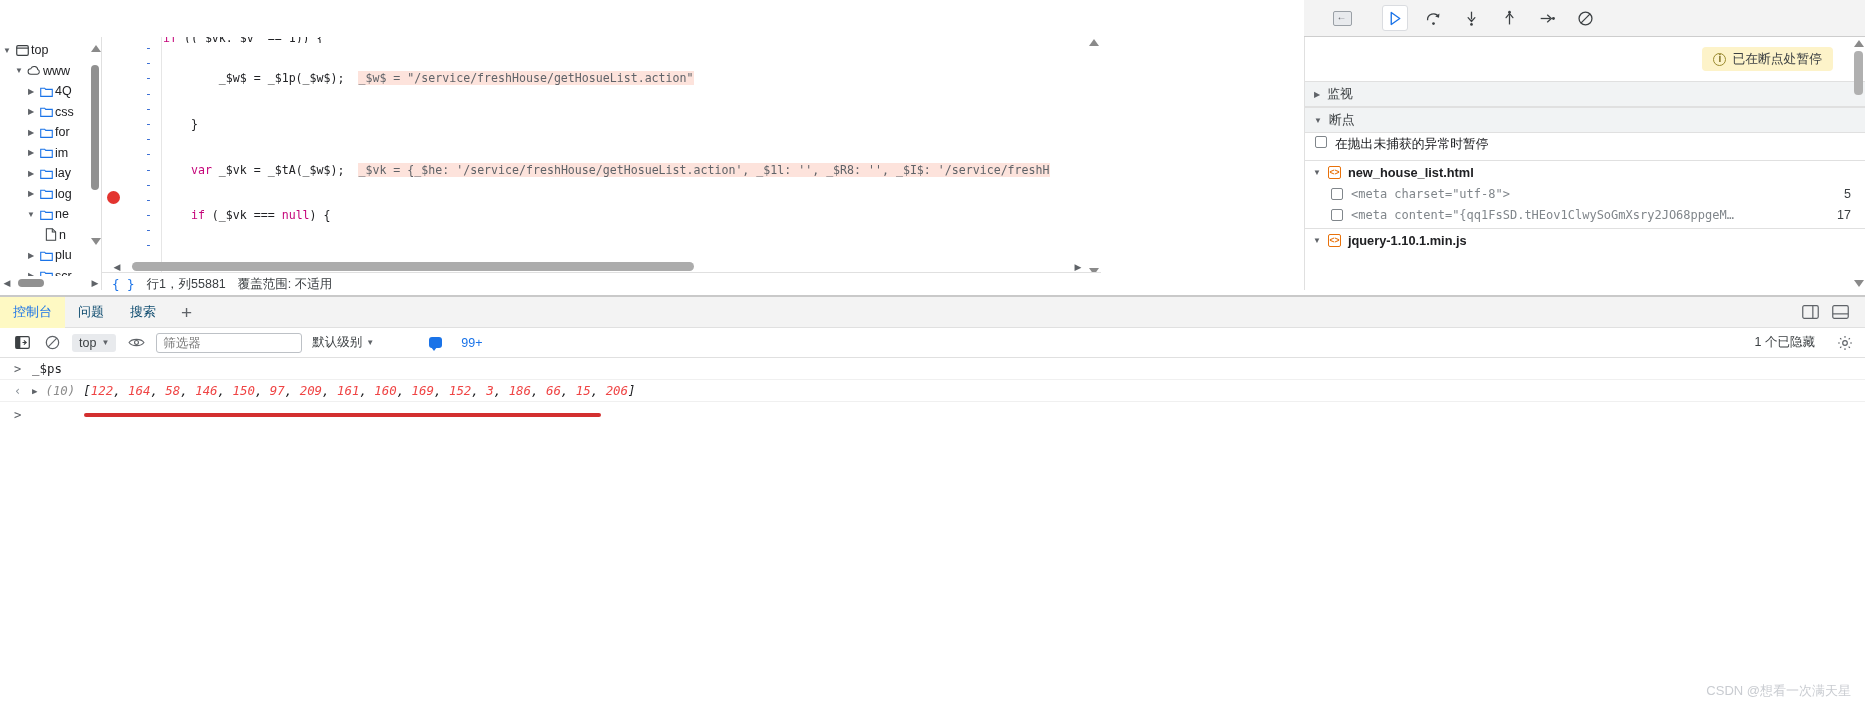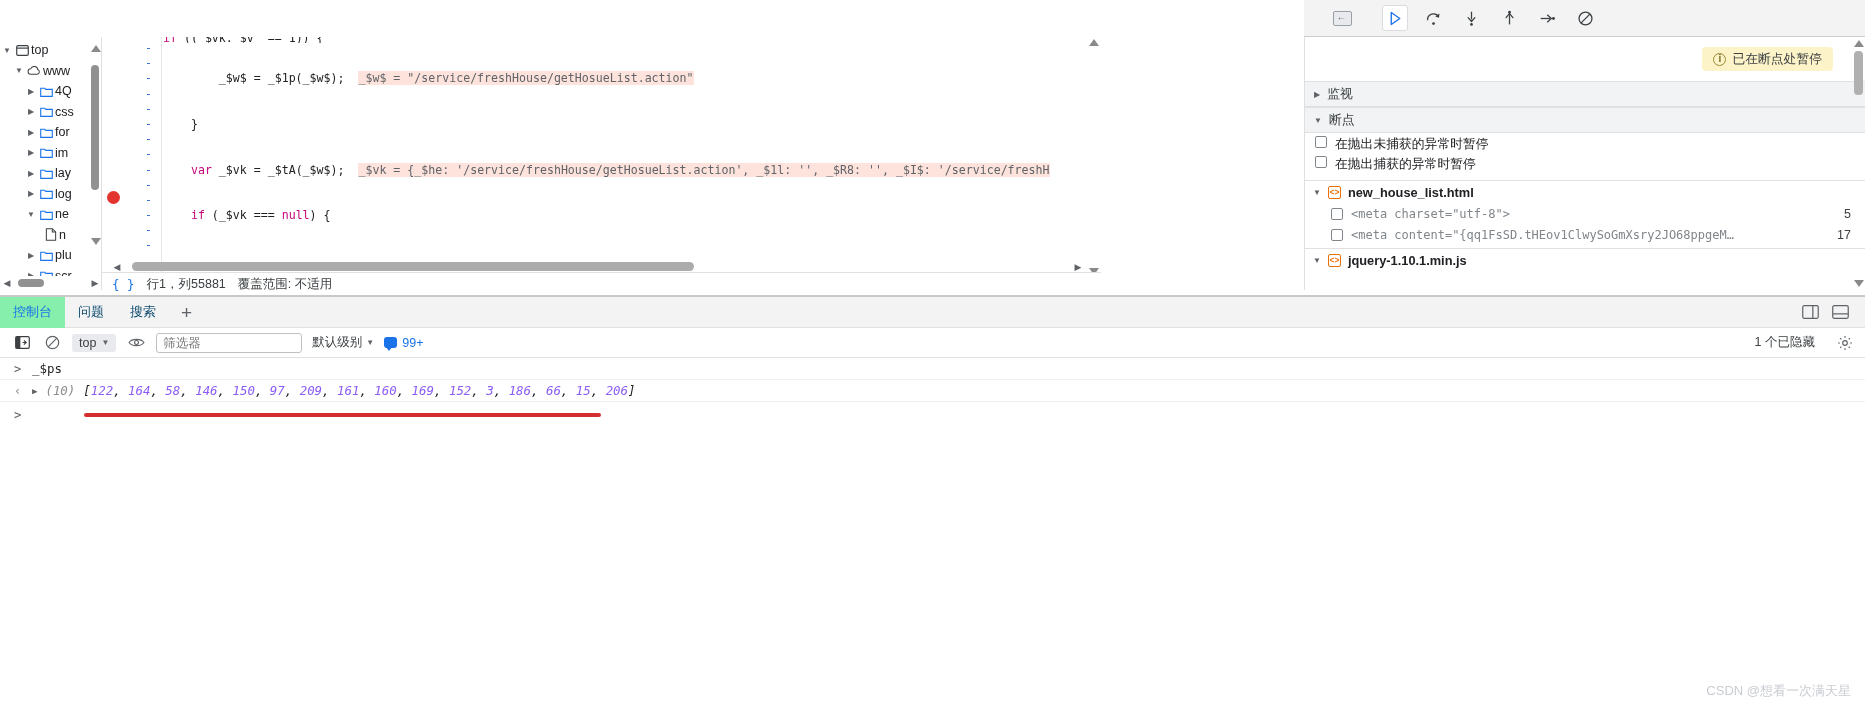--- a/index.html
+++ b/index.html
@@ -164,55 +164,55 @@
   
   .divider{position:absolute;left:0;top:295px;width:1865px;height:2px;background:#c9c9c9;}
 
   
   .console-tabs{
     position:absolute;left:0;top:297px;width:1865px;height:31px;
     background:#f3f3f3;border-bottom:1px solid #e0e0e0;
     display:flex;align-items:center;
   }
   .ctab{height:31px;display:flex;align-items:center;padding:0 13px;font-size:13px;color:#0c4a6e;cursor:pointer;}
-  .ctab.sel{background:#86efac;color:#1a73e8;}
+  .ctab.sel{background:#fef9c3;color:#1a73e8;}
   .ctab-plus{font-size:19px;color:#5f6368;padding:0 12px;cursor:pointer;line-height:1;}
   .ct-spacer{flex:1;}
   .ct-ric{width:30px;display:flex;align-items:center;justify-content:center;color:#5f6368;cursor:pointer;}
 
   .console-toolbar{
     position:absolute;left:0;top:328px;width:1865px;height:30px;
     background:#fff;border-bottom:1px solid #e0e0e0;
     display:flex;align-items:center;gap:10px;padding-left:12px;font-size:12.5px;color:#3c4043;
   }
   .ctb-ic{width:20px;height:20px;display:flex;align-items:center;justify-content:center;color:#5f6368;cursor:pointer;}
   .ctx-sel{display:flex;align-items:center;gap:5px;background:#e8eaed;border-radius:3px;padding:2px 7px;cursor:pointer;font-size:12.5px;}
   .filter-input{
     width:146px;height:20px;border:1px solid #bdc1c6;border-radius:3px;
     font-size:12.5px;color:#5f6368;padding:0 6px;outline:none;background:#fff;
     font-family:"Liberation Sans",sans-serif;
   }
   .level-sel{display:flex;align-items:center;gap:4px;cursor:pointer;font-size:12.5px;}
-  .errbadge{display:flex;align-items:center;gap:5px;color:#1a73e8;font-size:12.5px;}
+  .errbadge{display:flex;align-items:center;gap:19px;color:#1a73e8;font-size:12.5px;margin-left:45px;}
   .errbadge .bub{width:13px;height:11px;background:#1a73e8;border-radius:3px;position:relative;}
   .errbadge .bub::after{content:"";position:absolute;left:2px;bottom:-3px;border-left:3px solid transparent;border-right:3px solid transparent;border-top:4px solid #1a73e8;}
   .ctb-spacer{flex:1;}
   .hidden-count{font-size:12.5px;color:#3c4043;padding-right:12px;}
   .gear{width:28px;display:flex;align-items:center;justify-content:center;color:#5f6368;padding-right:12px;cursor:pointer;}
 
   
   .console-body{position:absolute;left:0;top:358px;width:1865px;height:352px;background:#fff;}
   .cline{display:flex;align-items:center;height:22px;border-bottom:1px solid #f0f0f0;padding-left:14px;gap:8px;
     font-family:"DejaVu Sans Mono",monospace;font-size:12.4px;}
   .cl-arrow{color:#5f6368;font-size:12px;width:10px;}
   .cl-arrow.ret{color:#868e96;}
   .cl-tri{color:#5f6368;font-size:9px;}
   .cl-count{color:#8c8c8c;font-style:italic;}
   .cl-val{color:#202124;}
-  .arrnum{color:#8b5cf6;font-style:italic;}
+  .arrnum{color:#ef4444;font-style:italic;}
   .brk{color:#202124;font-style:italic;}
   .prompt-line{display:flex;align-items:center;height:24px;padding-left:14px;gap:8px;}
   .red-underline{
     position:absolute;left:84px;top:413px;width:517px;height:4px;
     background:#d32f2f;border-radius:2px;
   }
   .watermark{
     position:absolute;right:14px;bottom:10px;font-size:13px;color:#c9ccd1;
     font-family:"Liberation Sans",sans-serif;
   }
@@ -468,24 +468,20 @@
     <div class="sec-head">
       <span class="tri">▼</span>
       <span>断点</span>
     </div>
 
     <div style="padding-top:3px;">
       <div class="chk-row">
         <span class="cbox"></span>
         <span>在抛出未捕获的异常时暂停</span>
       </div>
-      <div class="chk-row">
-        <span class="cbox"></span>
-        <span>在抛出捕获的异常时暂停</span>
-      </div>
     </div>
 
     <div class="grp" style="margin-top:4px;">
       <div class="grp-head">
         <span class="tri">▼</span>
         <span class="jsic">&lt;&gt;</span>
         <span>new_house_list.html</span>
       </div>
       <div class="bp-row">
         <span class="cbox"></span>

